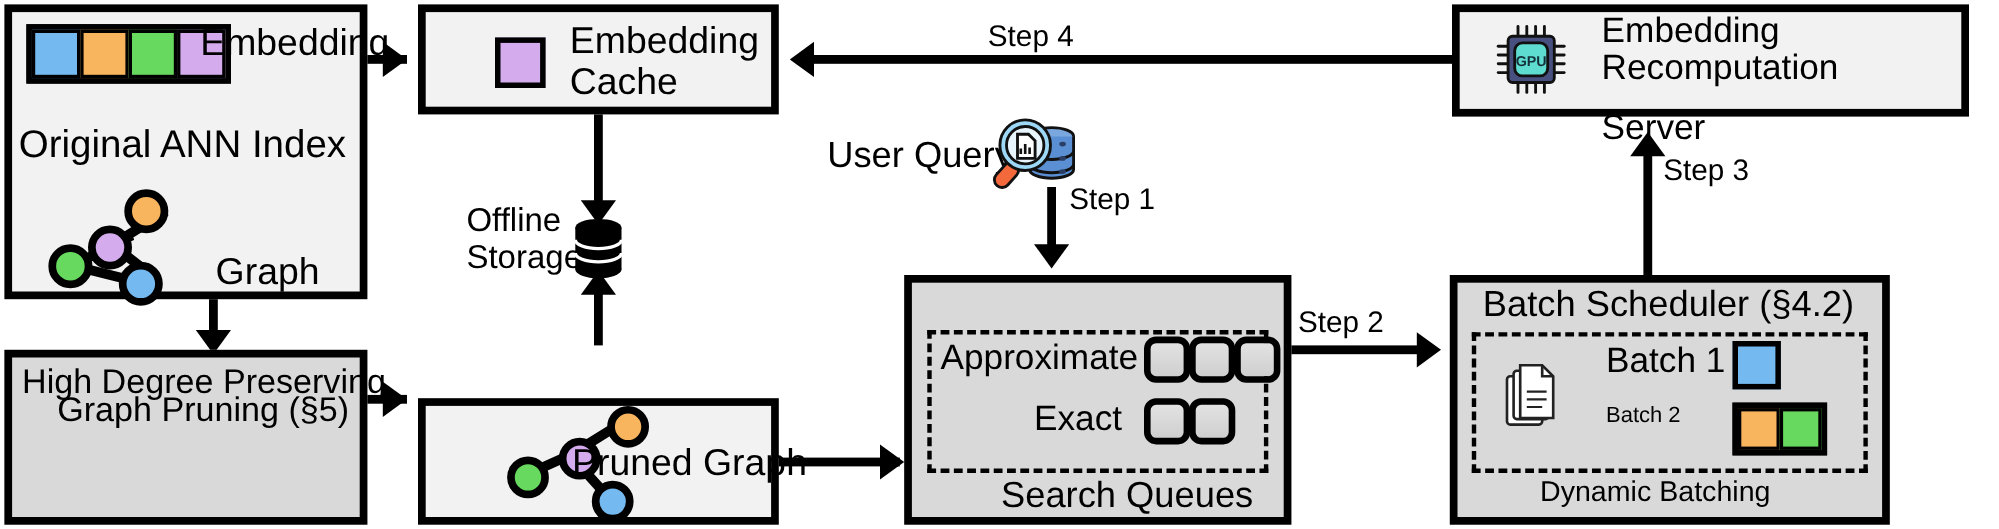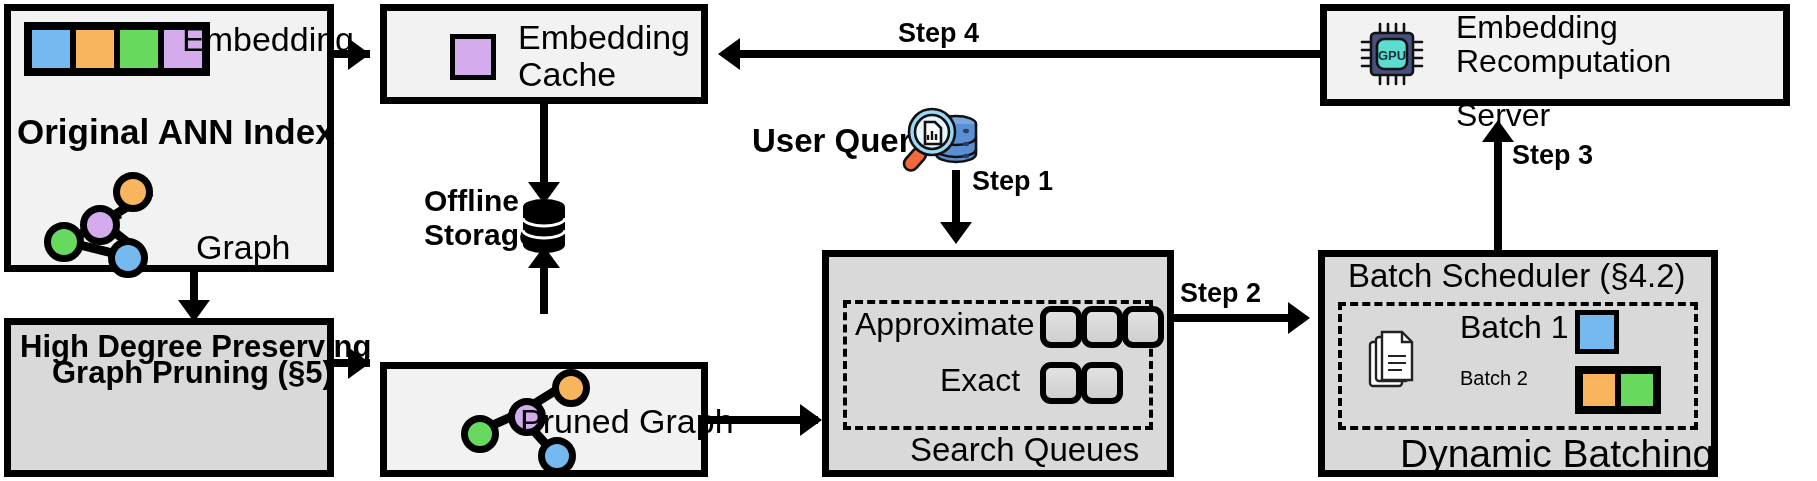--- a/index.html
+++ b/index.html
@@ -2,21 +2,21 @@
 <html><head>
 <meta charset="utf-8">
 <style>
   html,body{margin:0;padding:0;background:#ffffff;}
   body{width:1817px;height:481px;font-family:"Liberation Sans",sans-serif;color:#000;}
   #root{position:relative;width:1817px;height:481px;overflow:hidden;background:#fff;}
 
   .box{position:absolute;box-sizing:border-box;border:7px solid #000;background:#f2f2f2;}
   .box.grey{background:#d9d9d9;}
   .lbl{position:absolute;white-space:pre;line-height:1.12;}
-  .bold{font-weight:bold;}
+  .bold{font-weight:normal;}
 
   .sq{box-sizing:border-box;border:5px solid #000;}
   .embrow{position:absolute;display:flex;border:5px solid #000;background:#000;}
   .embrow .cell{width:44px;height:44px;border:3px solid #000;box-sizing:border-box;}
 
   .node{position:absolute;border-radius:50%;border:7px solid #000;box-sizing:border-box;}
   .edge{position:absolute;background:#000;height:9px;transform-origin:0 50%;border-radius:1px;}
 
   .dash{position:absolute;box-sizing:border-box;border:4px dashed #000;}
   .queue{position:absolute;box-sizing:border-box;border:6px solid #000;border-radius:11px;
@@ -175,21 +175,21 @@
 
   <div class="lbl" style="left:1460px;top:310px;font-size:32px;">Batch 1</div>
   <div class="sq" style="position:absolute;left:1575px;top:310px;width:44px;height:44px;background:#74b9f0;"></div>
 
   <div class="lbl" style="left:1460px;top:367px;font-size:20px;">Batch 2</div>
   <div style="position:absolute;left:1575px;top:366px;display:flex;border:5px solid #000;background:#000;">
     <div style="width:38px;height:38px;border:3px solid #000;box-sizing:border-box;background:#f9b45e;"></div>
     <div style="width:38px;height:38px;border:3px solid #000;box-sizing:border-box;background:#67d95f;"></div>
   </div>
 
-  <div class="lbl" style="left:1400px;top:432px;font-size:39px;">Dynamic Batching</div>
+  <div class="lbl" style="left:1400px;top:432px;font-size:26px;">Dynamic Batching</div>
 
   <div class="ln" style="left:1494px;top:128px;width:8px;height:122px;"></div>
   <div class="ah ah-u" style="left:1482px;top:120px;"></div>
   <div class="lbl bold" style="left:1512px;top:140px;font-size:27px;">Step 3</div>
 
   <div class="box" style="left:1320px;top:4px;width:470px;height:102px;"></div>
   <svg class="ic" style="left:1360px;top:22px;" width="66" height="64" viewBox="0 0 66 64">
     <g stroke="#111" stroke-width="2.6" stroke-linecap="round">
       <g>
         <line x1="20" y1="2" x2="20" y2="12"></line>

